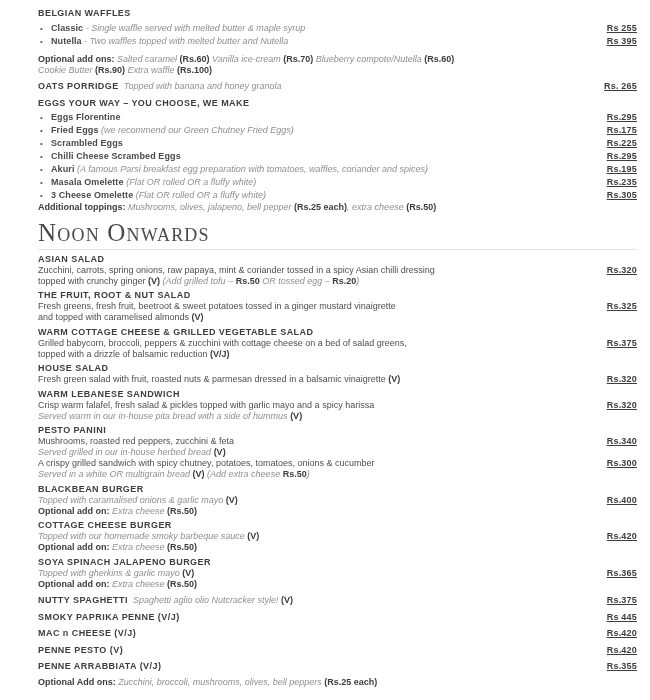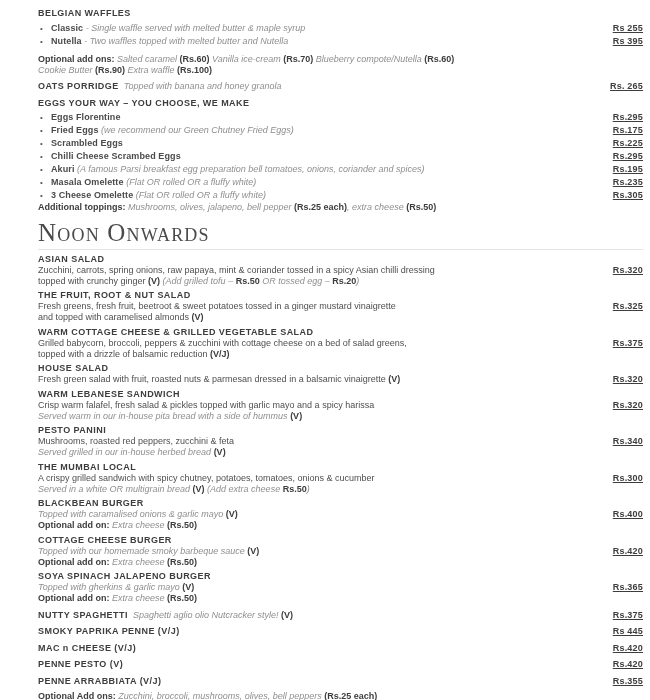--- a/index.html
+++ b/index.html
@@ -1,19 +1,19 @@
 <!DOCTYPE html>
 <html><head>
 <meta charset="utf-8">
 <style>
   html,body{margin:0;padding:0;background:#ffffff;}
   body{width:650px;height:700px;font-family:"Liberation Sans",sans-serif;
        -webkit-font-smoothing:antialiased;}
   .menu{box-sizing:border-box;width:650px;height:700px;
-        padding:8px 7px 0 38px;overflow:hidden;background:#ffffff;}
+        padding:8px 13px 0 38px;overflow:hidden;background:#ffffff;}
   .row{display:flex;align-items:baseline;font-size:9px;line-height:10.5px;}
   .txt{flex:1;padding-right:10px;}
   .price{font-weight:bold;color:#3d3d3d;white-space:nowrap;letter-spacing:.2px;text-decoration:underline;}
   .bullet{flex:none;width:11px;padding-left:2px;color:#5a5a5a;font-size:8px;}
   
   .s-h{font-weight:bold;color:#3d3d3d;letter-spacing:.45px;}
   .s-n{font-weight:bold;color:#4a4a4a;letter-spacing:.1px;}
   .s-r{color:#4f4f4f;}
   .s-i{font-style:italic;color:#8f8f8f;}
   .s-b{font-weight:bold;color:#3d3d3d;}
@@ -79,21 +79,21 @@
         <span class="txt"><span class="s-n">Scrambled Eggs</span></span>
         <span class="price">Rs.225</span>
       </div>
       <div class="row row-bullet">
         <span class="bullet">•</span>
         <span class="txt"><span class="s-n">Chilli Cheese Scrambed Eggs</span></span>
         <span class="price">Rs.295</span>
       </div>
       <div class="row row-bullet">
         <span class="bullet">•</span>
-        <span class="txt"><span class="s-n">Akuri </span><span class="s-i">(A famous Parsi breakfast egg preparation bell tomatoes, onions, coriander and spices)</span></span>
+        <span class="txt"><span class="s-n">Akuri </span><span class="s-i">(A famous Parsi breakfast egg preparation with tomatoes, waffles, coriander and spices)</span></span>
         <span class="price">Rs.195</span>
       </div>
       <div class="row row-bullet">
         <span class="bullet">•</span>
         <span class="txt"><span class="s-n">Masala Omelette </span><span class="s-i">(Flat OR rolled OR a fluffy white)</span></span>
         <span class="price">Rs.235</span>
       </div>
       <div class="row row-bullet">
         <span class="bullet">•</span>
         <span class="txt"><span class="s-n">3 Cheese Omelette </span><span class="s-i">(Flat OR rolled OR a fluffy white)</span></span>
@@ -153,23 +153,20 @@
       </div>
       <div class="row row-title">
         <span class="txt"><span class="s-h">PESTO PANINI</span></span>
       </div>
       <div class="row row-line">
         <span class="txt"><span class="s-r">Mushrooms, roasted red peppers, zucchini &amp; feta</span></span>
         <span class="price">Rs.340</span>
       </div>
       <div class="row row-line">
         <span class="txt"><span class="s-i">Served grilled in our in-house herbed bread </span><span class="s-b">(V)</span></span>
-      </div>
-      <div class="row row-title">
-        <span class="txt"><span class="s-h">THE MUMBAI LOCAL</span></span>
       </div>
       <div class="row row-line">
         <span class="txt"><span class="s-r">A crispy grilled sandwich with spicy chutney, potatoes, tomatoes, onions &amp; cucumber</span></span>
         <span class="price">Rs.300</span>
       </div>
       <div class="row row-line">
         <span class="txt"><span class="s-i">Served in a white OR multigrain bread </span><span class="s-b">(V)</span><span class="s-r"> </span><span class="s-i">(Add extra cheese </span><span class="s-b">Rs.50</span><span class="s-i">)</span></span>
       </div>
       <div class="row row-title">
         <span class="txt"><span class="s-h">BLACKBEAN BURGER</span></span>

